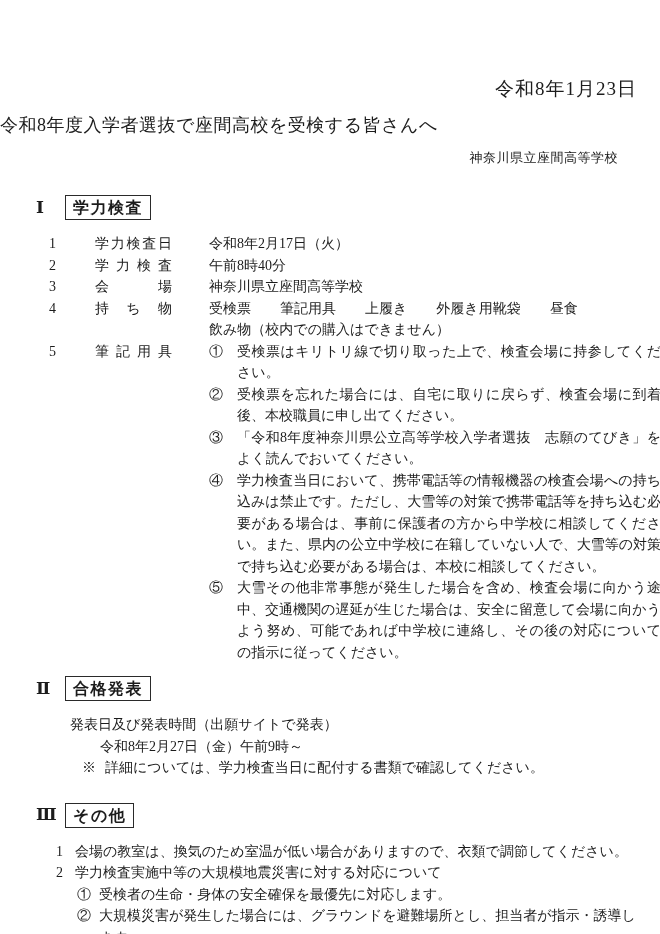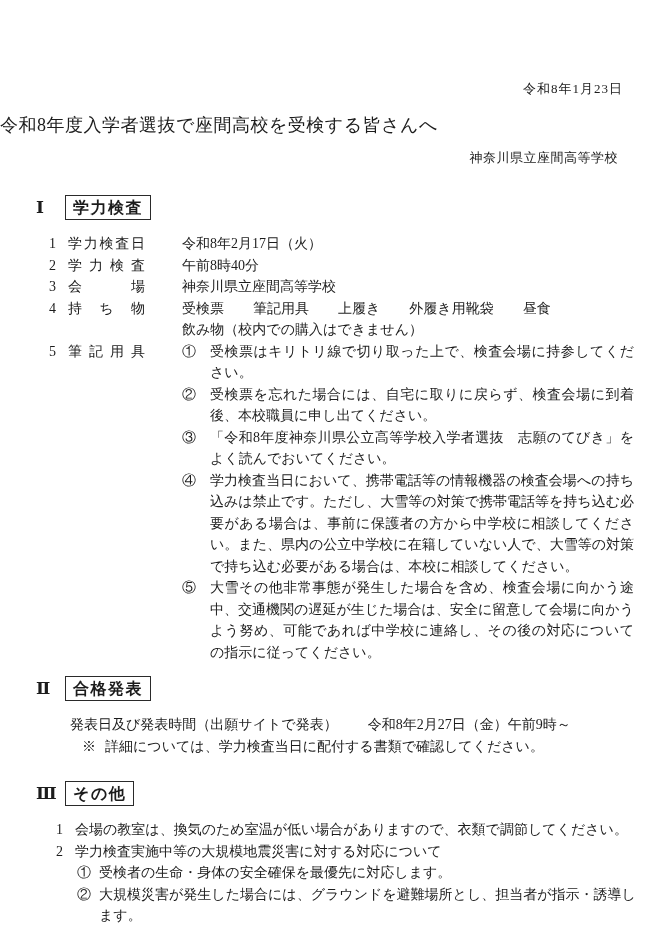--- a/index.html
+++ b/index.html
@@ -5,41 +5,41 @@
   * { margin:0; padding:0; box-sizing:border-box; }
   html,body { background:#ffffff; }
   body {
     width:660px; height:934px; margin:0 auto; overflow:hidden;
     color:#1c1c1c;
     font-family:"Liberation Serif","DejaVu Serif",serif;
     font-size:14px; line-height:21.5px;
   }
   .page { width:660px; height:934px; padding-top:78px; background:#fff; }
 
-  .doc-date { text-align:right; padding-right:37px; font-size:13px; letter-spacing:1px; margin-bottom:12px; }
+  .doc-date { text-align:right; padding-right:23px; font-size:19px; letter-spacing:1px; margin-bottom:12px; }
   .doc-title { text-align:left; font-size:18px; font-weight:400; letter-spacing:0.5px; line-height:26px; margin-bottom:9px; }
   .doc-school { text-align:right; padding-right:42px; font-size:13px; letter-spacing:0.5px; margin-bottom:27px; }
 
   .sec-head { display:flex; align-items:center; padding-left:36px; margin-bottom:13px; }
   .sec-numeral { width:29px; font-size:17px; font-weight:600; }
   .sec-boxed { border:1.5px solid #2a2a2a; font-size:16px; font-weight:600; padding:0 7px; letter-spacing:1.5px; line-height:23px; }
 
   .item { display:flex; align-items:flex-start; padding-left:49px; }
   .item-no { width:19px; flex-shrink:0; }
-  .item-label { width:77px; flex-shrink:0; text-align:justify; text-align-last:justify; }
+  .item-label { width:77px; flex-shrink:0; text-align:justify; text-align-last:justify;margin-left:27px; }
   .item-value { margin-left:37px; }
   .goods-line { display:flex; gap:29px; }
 
   .notes { margin-left:37px; }
   .note { display:flex; align-items:flex-start; }
   .note-no { width:28px; flex-shrink:0; }
   .note-text { width:424px; text-align:justify; }
 
   .sec2 { margin-top:13px; }
-  .sec2-line { display:flex; padding-left:70px; }
+  .sec2-line { display:flex; padding-left:70px;flex-direction:column; }
   .sec2-value { margin-left:30px; }
   .sec2-note { display:flex; padding-left:82px; margin-bottom:24px; }
   .sec2-note-mark { width:23px; flex-shrink:0; }
 
   .s3-item { display:flex; padding-left:56px; }
   .s3-no { width:19px; flex-shrink:0; }
   .s3-sub { display:flex; padding-left:77px; }
   .s3-sno { width:22px; flex-shrink:0; }
   .s3-stext { width:548px; }
 </style>

